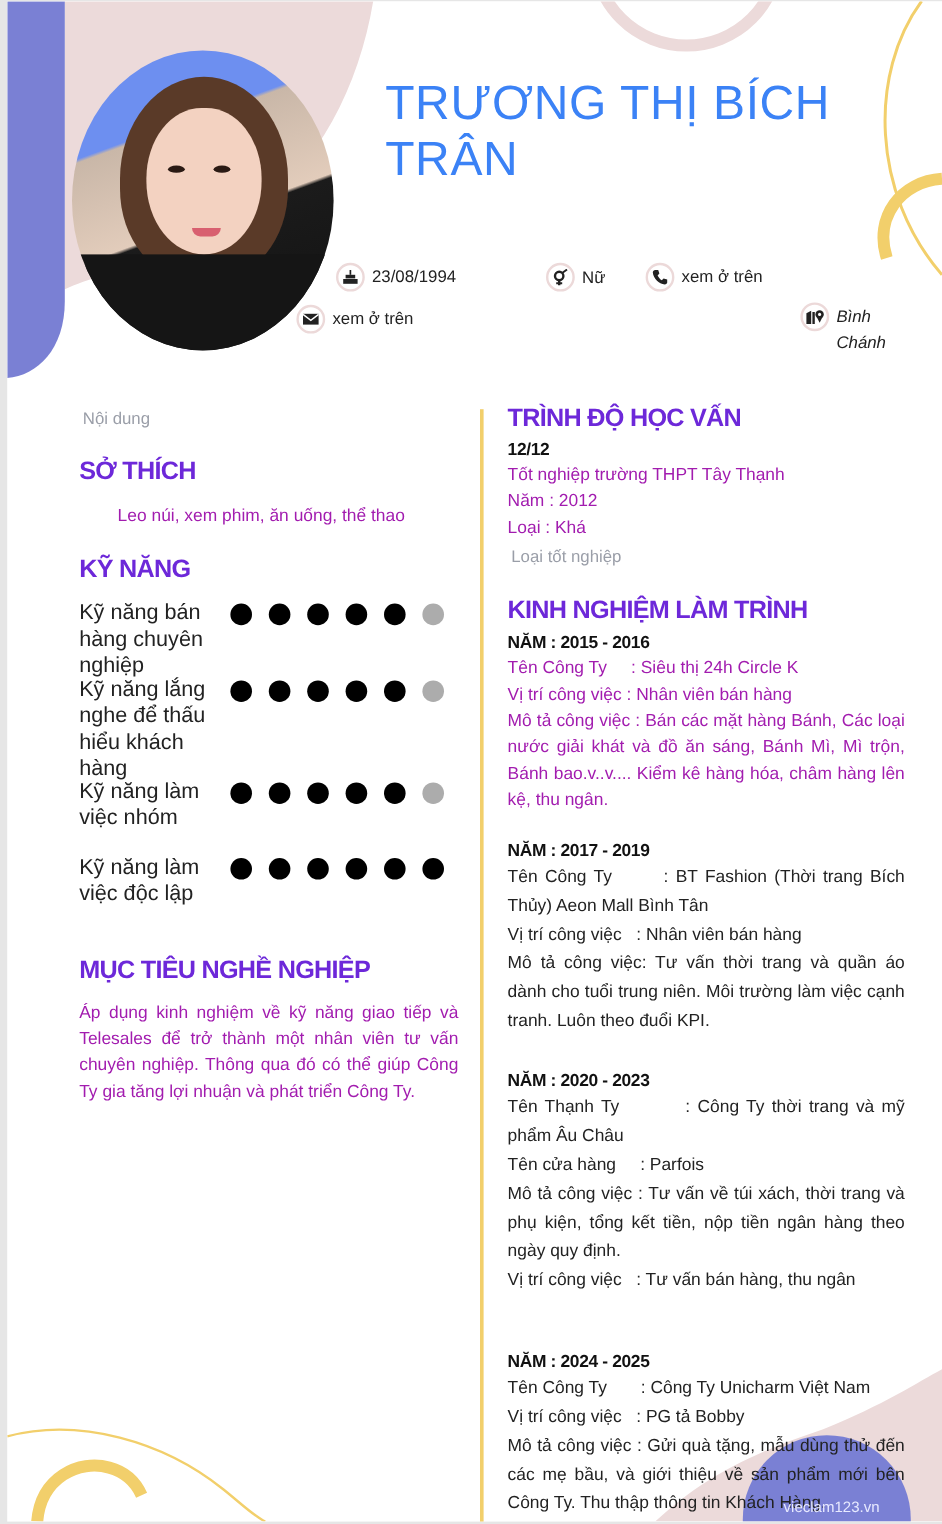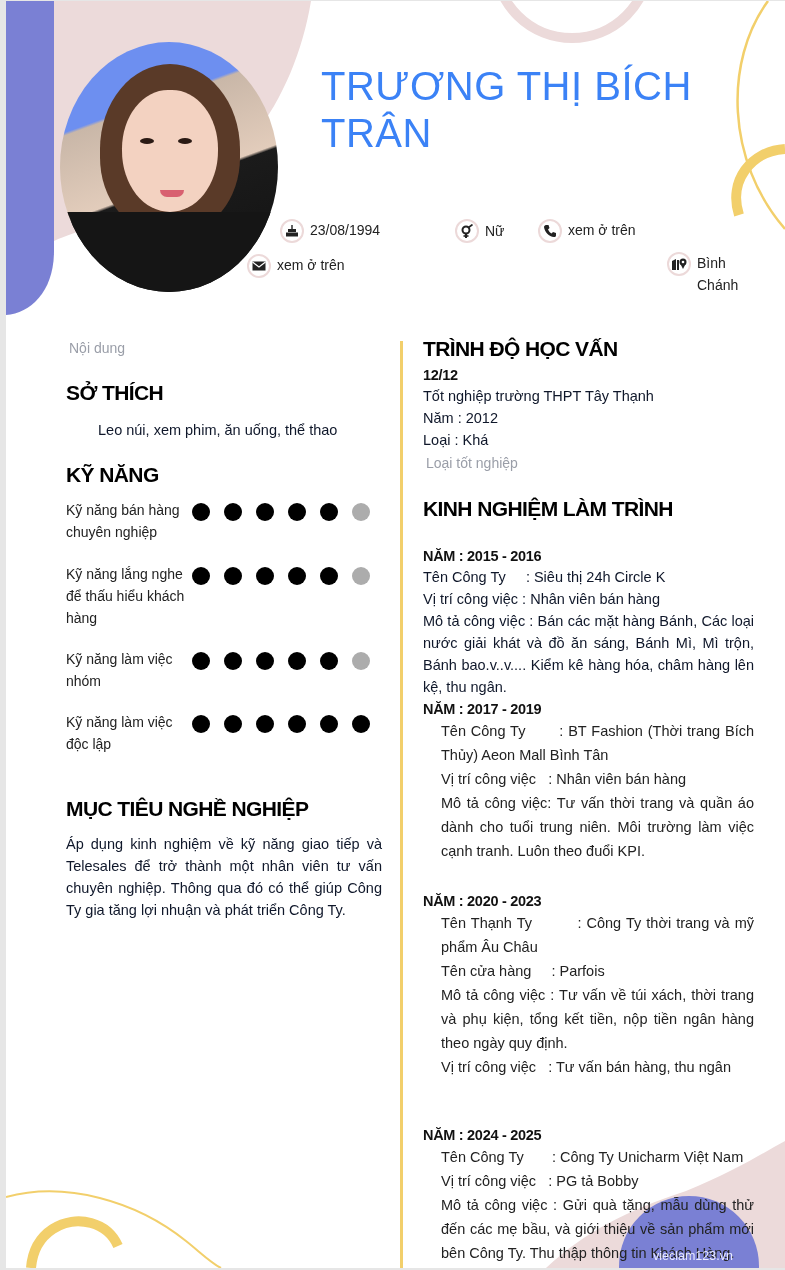--- a/index.html
+++ b/index.html
@@ -13,32 +13,32 @@
     .avatar .face { position:absolute; left:62px; top:48px; width:96px; height:122px; border-radius:48% 48% 50% 50%; background:#f3d2c1; }
     .avatar .eye { position:absolute; width:14px; height:6px; background:#2a1a14; border-radius:50%; top:96px; }
     .avatar .mouth { position:absolute; left:100px; top:148px; width:24px; height:7px; border-radius:0 0 12px 12px; background:#d86070; }
     .avatar .shirt { position:absolute; left:0; top:170px; width:218px; height:80px; background:#151515; }
     .name { position:absolute; left:315px; top:62px; width:380px; font-size:40px; line-height:47px; color:#3b82f6; letter-spacing:0.5px; }
     .title { position:absolute; left:409px; top:168px; font-size:18px; font-weight:bold; color:#3a3a3a; letter-spacing:-0.3px; }
     .info { position:absolute; display:flex; align-items:flex-start; font-size:14px; color:#222; }
     .info .ic { width:24px; height:24px; border-radius:50%; border:2px solid #ecd9d9; background:#fff; display:flex; align-items:center; justify-content:center; margin-right:6px; flex-shrink:0; box-sizing:border-box; }
     .info .txt { line-height:22px; }
     .placeholder { color:#9a9ea8; font-size:14px; }
-    .h2 { font-size:21px; font-weight:bold; color:#000000; letter-spacing:-0.6px; }
-    .body14 { font-size:14.5px; line-height:22px; color:#0f172a; }
+    .h2 { font-size:21px; font-weight:bold; color:#6d28d9; letter-spacing:-0.6px; }
+    .body14 { font-size:14.5px; line-height:22px; color:#a21caf; }
     .skill { position:absolute; left:60px; width:320px; }
-    .skill .lbl { position:absolute; left:0; top:0; width:125px; font-size:14px; line-height:22px; }
+    .skill .lbl { position:absolute; left:0; top:0; width:125px; font-size:18px; line-height:22px; }
     .skill .dots { position:absolute; left:126px; top:4px; display:flex; }
     .dot { width:18px; height:18px; border-radius:50%; background:#000; margin-right:14px; }
     .dot.off { background:#acacac; }
     .vline { position:absolute; left:394px; top:340px; width:3px; height:930px; background:#f2cf6b; }
     .right { position:absolute; left:417px; width:331px; }
     .just { text-align:justify; }
     .yr { font-size:14.5px; font-weight:bold; color:#111; letter-spacing:-0.3px; }
-    .exp-line { font-size:14.5px; line-height:24px;margin-left:18px; }
+    .exp-line { font-size:14.5px; line-height:24px; }
     .watermark { position:absolute; left:647px; top:1248px; font-size:12.5px; color:#e8eaff; }
   </style>
 </head>
 <body>
 
 <div class="page">
 
   <svg class="deco" width="779" height="1267" style="left:0;top:0;">
 
     <path d="M48 0 L305 0 C 290 90, 240 170, 160 200 C 110 220, 70 230, 48 240 Z" fill="#ecdada"></path>
@@ -102,21 +102,21 @@
   </div>
   <div class="info" style="left:241px;top:253px;">
     <span class="ic">
       <svg width="14" height="12" viewBox="0 0 14 12">
           <rect x="0.5" y="1.5" width="13" height="9" fill="#222"></rect>
           <path d="M0.5 2 L7 7 L13.5 2" fill="none" stroke="#fff" stroke-width="1.2"></path>
         </svg>
     </span>
     <span class="txt">xem ở trên</span>
   </div>
-  <div class="info" style="left:661px;top:251px;width:80px;">
+  <div class="info" style="left:661px;top:251px;width:80px;font-style:italic;">
     <span class="ic">
       <svg width="16" height="14" viewBox="0 0 16 14">
           <path d="M1 4 L5 2 L5 13 L1 13 Z" fill="#222"></path>
           <path d="M6 3 L8 3 L8 13 L6 13 Z" fill="#222"></path>
           <circle cx="12" cy="5" r="3.5" fill="#222"></circle>
           <circle cx="12" cy="5" r="1.3" fill="#fff"></circle>
           <path d="M9.5 7 L12 12 L14.5 7 Z" fill="#222"></path>
         </svg>
     </span>
     <span class="txt">Bình Chánh</span>
@@ -186,21 +186,21 @@
     <div class="body14">Năm : 2012</div>
     <div class="body14">Loại : Khá</div>
     <div class="placeholder" style="margin-left:3px;line-height:24px;">Loại tốt nghiệp</div>
   </div>
 
   <div class="right" style="top:496px;">
     <div class="h2">KINH NGHIỆM LÀM TRÌNH</div>
   </div>
 
   <div class="right" style="top:525px;">
-    <div class="yr" style="line-height:20px;margin-top:20px;">NĂM : 2015 - 2016</div>
+    <div class="yr" style="line-height:20px;">NĂM : 2015 - 2016</div>
     <div class="body14" style="white-space:pre;">Tên Công Ty     : Siêu thị 24h Circle K</div>
     <div class="body14">Vị trí công việc : Nhân viên bán hàng</div>
     <div class="body14 just">Mô tả công việc : Bán các mặt hàng Bánh, Các loại nước giải khát và đồ ăn sáng, Bánh Mì, Mì trộn, Bánh bao.v..v.... Kiểm kê hàng hóa, châm hàng lên kệ, thu ngân.</div>
   </div>
 
   <div class="right" style="top:698px;">
     <div class="yr" style="line-height:20px;">NĂM : 2017 - 2019</div>
     <div class="exp-line just" style="white-space:pre-wrap;">Tên Công Ty       : BT Fashion (Thời trang Bích Thủy) Aeon Mall Bình Tân</div>
     <div class="exp-line" style="white-space:pre;">Vị trí công việc   : Nhân viên bán hàng</div>
     <div class="exp-line just">Mô tả công việc: Tư vấn thời trang và quần áo dành cho tuổi trung niên. Môi trường làm việc cạnh tranh. Luôn theo đuổi KPI.</div>

